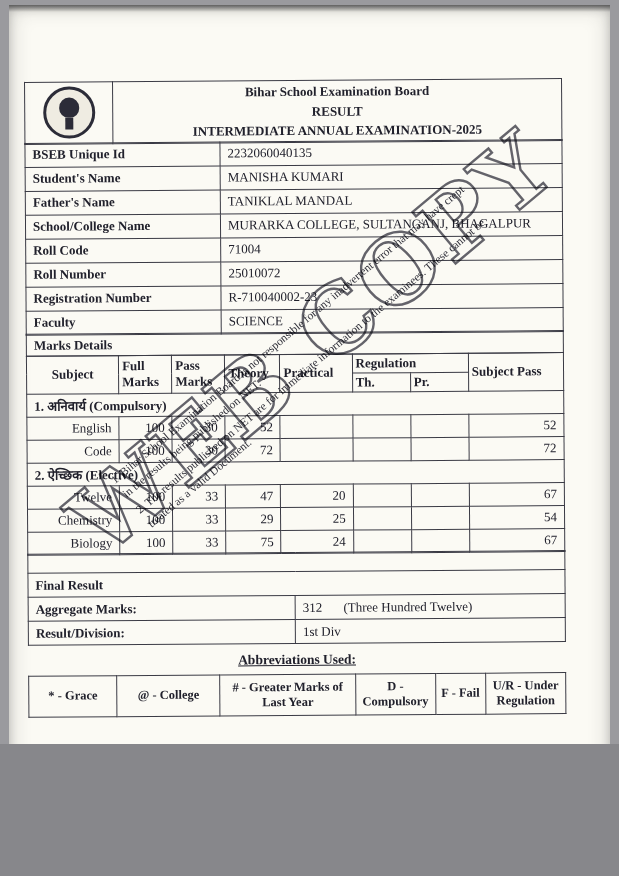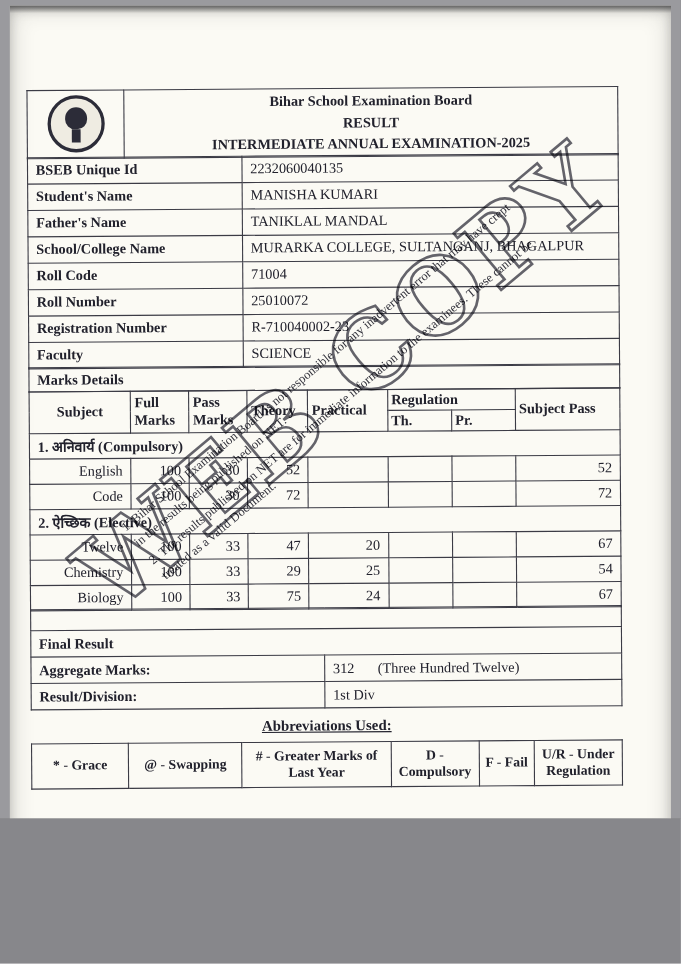--- a/index.html
+++ b/index.html
@@ -268,21 +268,21 @@
         <col style="width:88px">
           <col style="width:103px">
           <col style="width:135px">
         <col style="width:80px">
           <col style="width:50px">
           <col style="width:80px">
       </colgroup>
       <tbody>
           <tr>
         <td>* - Grace</td>
-        <td>@ - Swapping</td>
+        <td>@ - College</td>
         <td># - Greater Marks of Last Year</td>
         <td>D - Compulsory</td>
         <td>F - Fail</td>
         <td>U/R - Under Regulation</td>
       </tr>
     </tbody>
       </table>
 
   </div>
 

